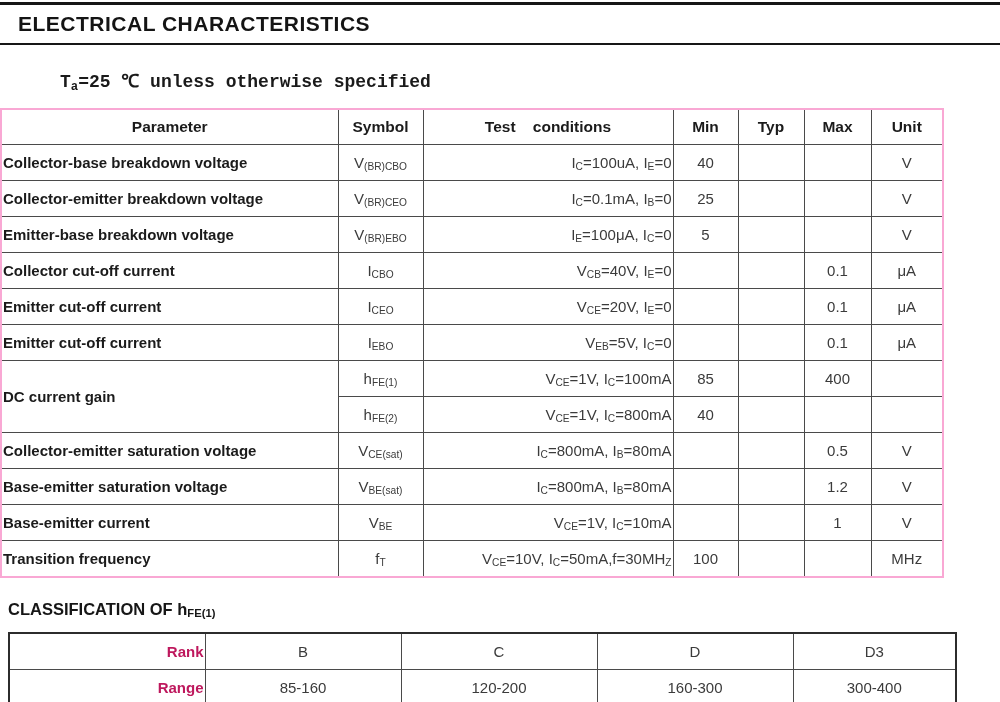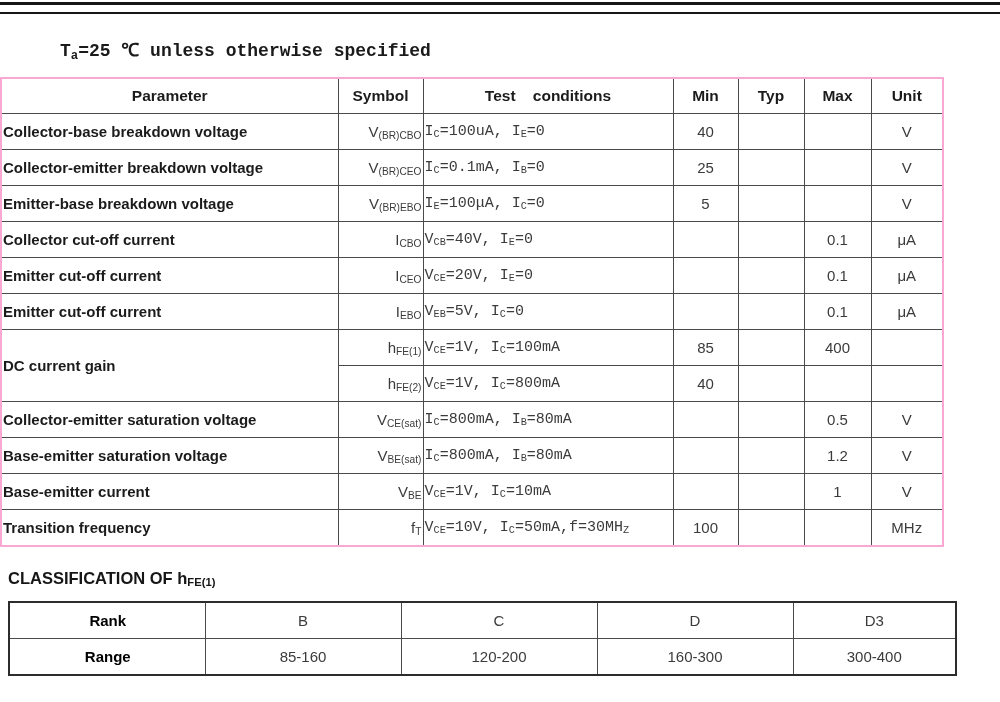--- a/index.html
+++ b/index.html
@@ -61,24 +61,23 @@
     white-space: pre;
     height: 32px;
     font-size: 15.5px;
   }
   .etable td.param {
     text-align: left;
     font-weight: bold;
     color: #1b1b1b;
   }
   .etable td.cond {
-    text-align: left;
-    font-family: Liberation Mono, monospace;
-  }
-  .etable td.sym { font-size: 15px; text-align: right; }
+    text-align: right;
+  }
+  .etable td.sym { font-size: 15px; }
 
   .cls-heading {
     margin: 22px 16px 0 8px;
     font-size: 16.5px;
     font-weight: bold;
     color: #161616;
   }
   .ctable {
     margin: 13px 0 0 8px;
     width: 947px;
@@ -86,31 +85,32 @@
   }
   .ctable td {
     border: 1px solid #4a4a4a;
     height: 33px;
     font-size: 15px;
     vertical-align: middle;
     text-align: center;
     color: #3b3b3b;
   }
   .ctable td.rowlabel {
-    text-align: center;
+    text-align: right;
     padding-left: 2px;
     font-weight: bold;
-    color: #000000;
+    color: #be185d;
   }
 </style>
 </head>
 <body>
 
 <div class="page">
   <div class="top-rule"></div>
+  <h1 class="page-title">ELECTRICAL CHARACTERISTICS</h1>
   <div class="title-rule"></div>
   <p class="subtitle">T<sub>a</sub>=25 ℃ unless otherwise specified</p>
 
   <table class="etable">
     <colgroup>
       <col style="width:337px">
         <col style="width:85px">
         <col style="width:250px">
       <col style="width:65px">
         <col style="width:66px">

